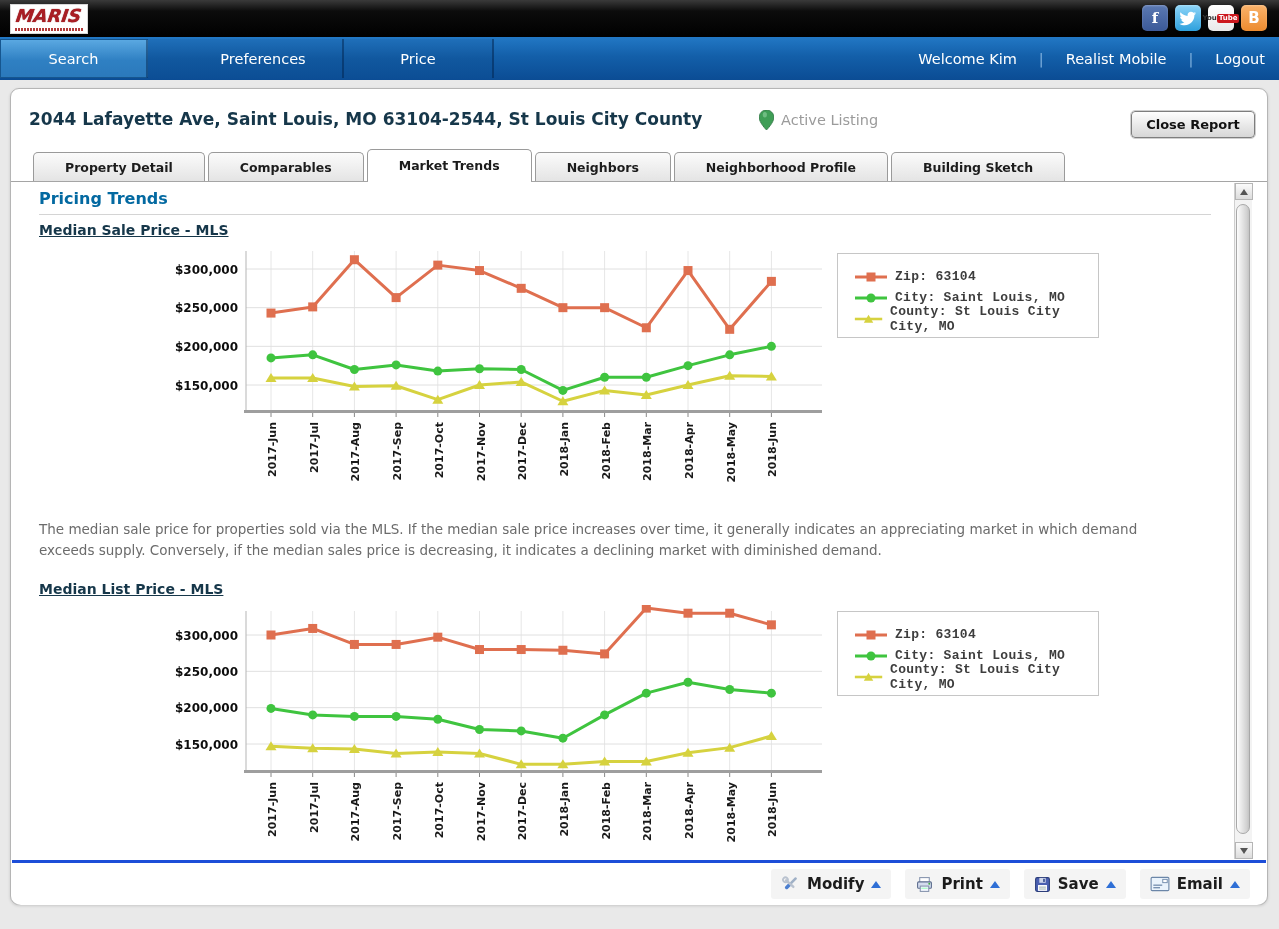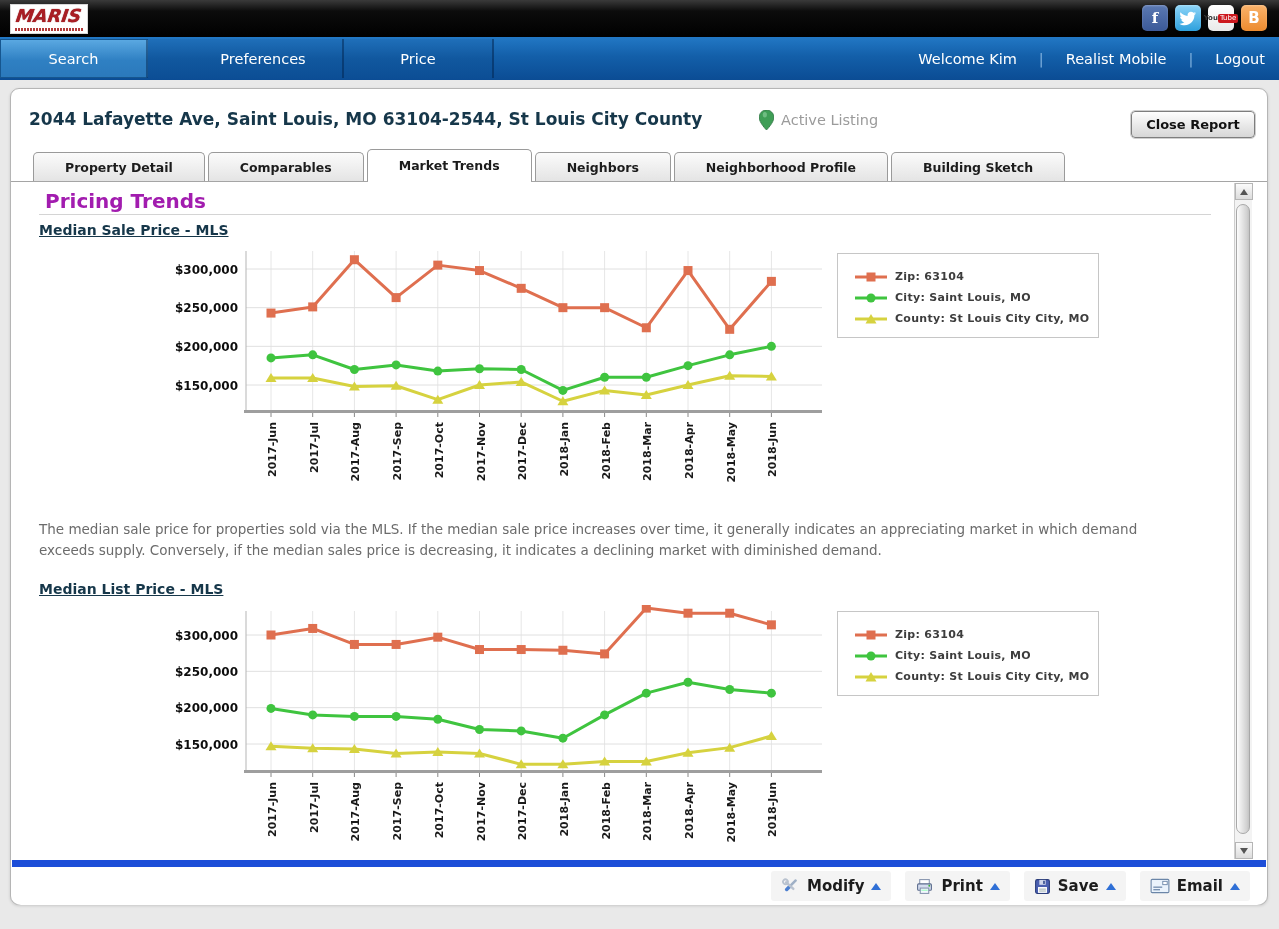--- a/index.html
+++ b/index.html
@@ -17,21 +17,21 @@
               background:repeating-linear-gradient(90deg,#b23a3a 0 2px,rgba(0,0,0,0) 2px 3px); }
   .social { position:absolute; right:12px; top:5px; display:flex; gap:7px; }
   .soc { width:26px; height:26px; border-radius:5px; display:flex; align-items:center;
          justify-content:center; color:#fff; font-weight:bold; font-size:15px;
          box-shadow:0 1px 2px rgba(255,255,255,.25) inset, 0 1px 2px rgba(0,0,0,.6); }
   .soc-fb { background:linear-gradient(180deg,#5b79b2,#3b5998); font-family:"DejaVu Serif",serif; }
   .soc-tw { background:linear-gradient(180deg,#8ed5f8,#2da0dd); }
   .soc-yt { background:linear-gradient(180deg,#fff,#e9e9e9); flex-direction:row; gap:0; }
   .soc-yt .yt-you { color:#333; font-size:7px; line-height:8px; font-weight:bold; }
   .soc-yt .yt-tube { background:#cc181e; color:#fff; font-size:7px; line-height:9px;
-                     border-radius:2px; padding:0 2px; font-weight:normal; }
+                     border-radius:2px; padding:0 2px; font-weight:bold; }
   .soc-bl { background:linear-gradient(180deg,#f9b26a,#ec8b2f); }
 
   
   .navbar { position:absolute; left:0; top:37px; width:1279px; height:43px;
             background:linear-gradient(180deg,#2278c5 0%,#135fa9 45%,#0b4c94 100%); }
   .nav-left { position:absolute; left:0; top:0; height:43px; display:flex; }
   .nav-item { height:39px; margin-top:2px; display:flex; align-items:center; justify-content:center;
               color:#fff; font-size:14.5px; cursor:pointer;
               border-right:2px solid rgba(0,30,70,.45);
               background:linear-gradient(180deg,#1f6fb9 0%,#11589f 50%,#0c4e95 100%); }
@@ -60,51 +60,51 @@
   .tab { height:29px; padding:0 31px; display:flex; align-items:center; margin-right:3px;
          border:1px solid #9a9a9a; border-bottom:none; border-radius:5px 5px 0 0;
          background:linear-gradient(180deg,#fbfbfb,#e4e4e4); font-size:12.5px; font-weight:bold;
          color:#1c1c1c; cursor:pointer; position:relative; }
   .tab.active { background:#fff; height:32px; z-index:3; }
   .tab.active::after { content:""; position:absolute; left:0; right:0; bottom:-1px; height:2px; background:#fff; }
 
   
   .content { position:absolute; left:1px; top:94px; width:1220px; height:676px; overflow:hidden;
              background:#fff; }
-  .section-title { position:absolute; left:33px; top:6px; font-size:20px; font-weight:bold;
-                   color:#a21caf; }
+  .section-title { position:absolute; left:27px; top:6px; font-size:16px; font-weight:bold;
+                   color:#0369a1; }
   .section-rule { position:absolute; left:27px; top:31px; width:1172px; height:1px; background:#d4d4d4; }
   .chart-heading { position:absolute; left:27px; font-size:14px; font-weight:bold; color:#16374a;
                    text-decoration:underline; }
   .chart-svg { position:absolute; left:159px; }
   svg text.ylab { font-family:"DejaVu Sans",sans-serif; font-size:12px; font-weight:bold; fill:#0d0d0d; }
   svg text.xlab { font-family:"DejaVu Sans",sans-serif; font-size:11px; font-weight:bold; fill:#1a1a1a; }
   .legend { position:absolute; left:825px; width:262px; background:#fff; border:1px solid #c6c6c6;
             padding:12px 0 8px 16px; }
   .leg-row { display:flex; align-items:center; gap:7px; height:21px; }
-  .leg-text { font-size:11px; font-weight:bold; color:#3d3d3d; letter-spacing:.3px; }
+  .leg-text { font-size:13px; font-weight:bold; color:#3d3d3d; letter-spacing:.3px;font-family:Liberation Mono, monospace; }
   .description { position:absolute; left:27px; top:336px; width:1145px; font-size:13.5px;
                  color:#6b6b6b; line-height:1.55; }
 
   
   .vscroll { position:absolute; left:1223px; top:94px; width:18px; height:676px;
              background:#f3f3f3; border-left:1px solid #cfcfcf; }
   .scroll-btn { position:absolute; left:0; width:18px; height:17px; background:linear-gradient(180deg,#fbfbfb,#dcdcdc);
                 border:1px solid #b5b5b5; display:flex; align-items:center; justify-content:center; cursor:pointer; }
   .scroll-btn.up { top:0; } .scroll-btn.down { bottom:0; }
   .tri-up { width:0; height:0; border-left:4px solid transparent; border-right:4px solid transparent;
             border-bottom:6px solid #555; }
   .tri-down { width:0; height:0; border-left:4px solid transparent; border-right:4px solid transparent;
               border-top:6px solid #555; }
   .scroll-thumb { position:absolute; left:1px; top:21px; width:14px; height:630px; border-radius:8px;
                   background:linear-gradient(90deg,#fdfdfd,#d2d2d2 80%,#c3c3c3); border:1px solid #a8a8a8;
                   cursor:pointer; }
 
   
-  .toolbar { position:absolute; left:1px; top:771px; width:1254px; height:45px; border-top:7px solid #1d4ed8;
+  .toolbar { position:absolute; left:1px; top:771px; width:1254px; height:45px; border-top:3px solid #1d4ed8;
              display:flex; align-items:center; justify-content:flex-end; gap:14px; padding-right:16px;
              border-radius:0 0 9px 9px; background:#fff; }
   .tool-btn { display:flex; align-items:center; gap:7px; background:#f4f4f4; border:none;
               border-radius:3px; padding:6px 10px; cursor:pointer; font-family:"DejaVu Sans",sans-serif; }
   .tool-label { font-size:15px; font-weight:bold; color:#1c1c1c; }
   .tool-tri { width:0; height:0; border-left:5px solid transparent; border-right:5px solid transparent;
               border-bottom:7px solid #2f6fd6; margin-top:1px; }
 </style>
 </head>
 <body>

